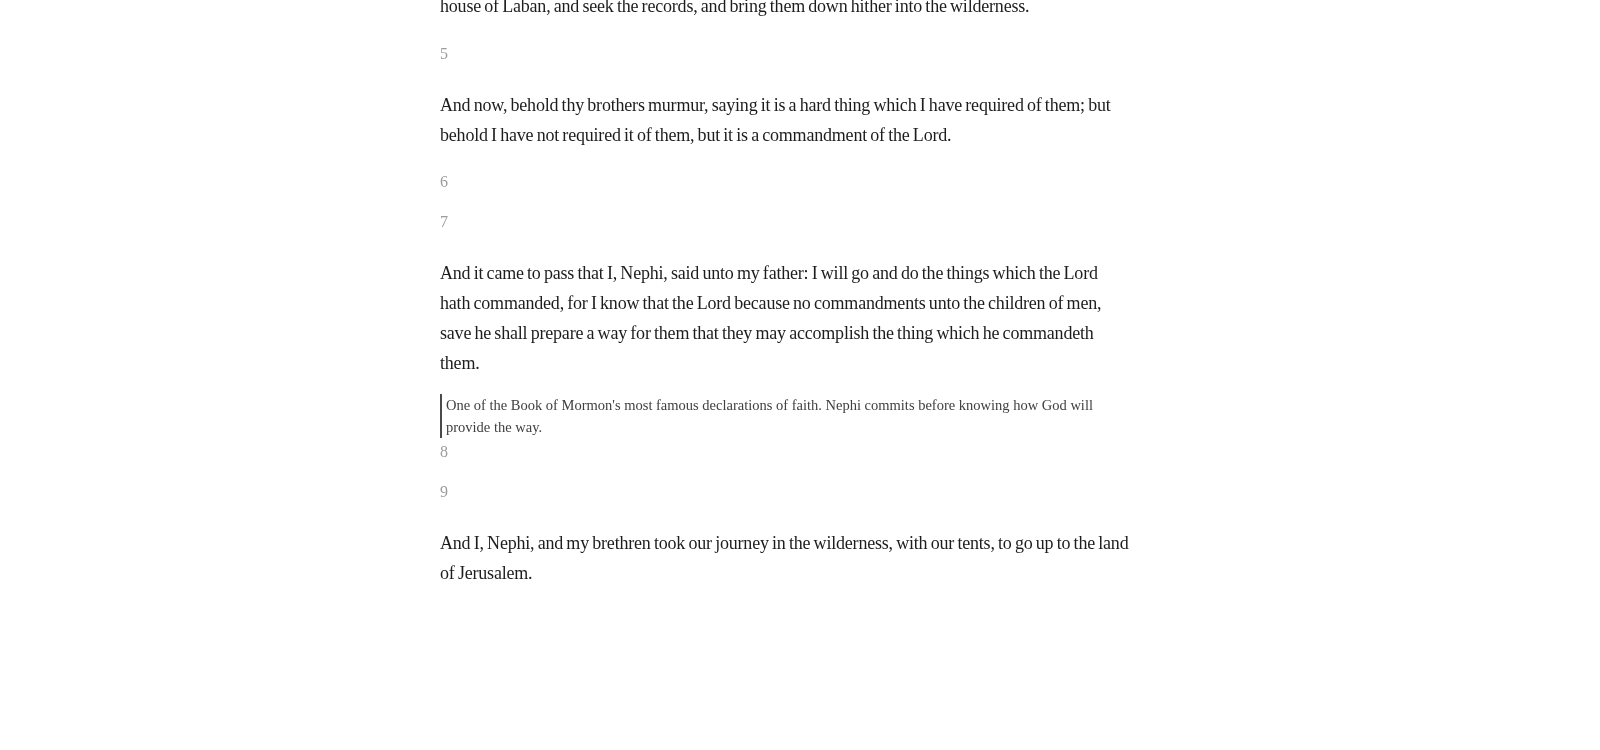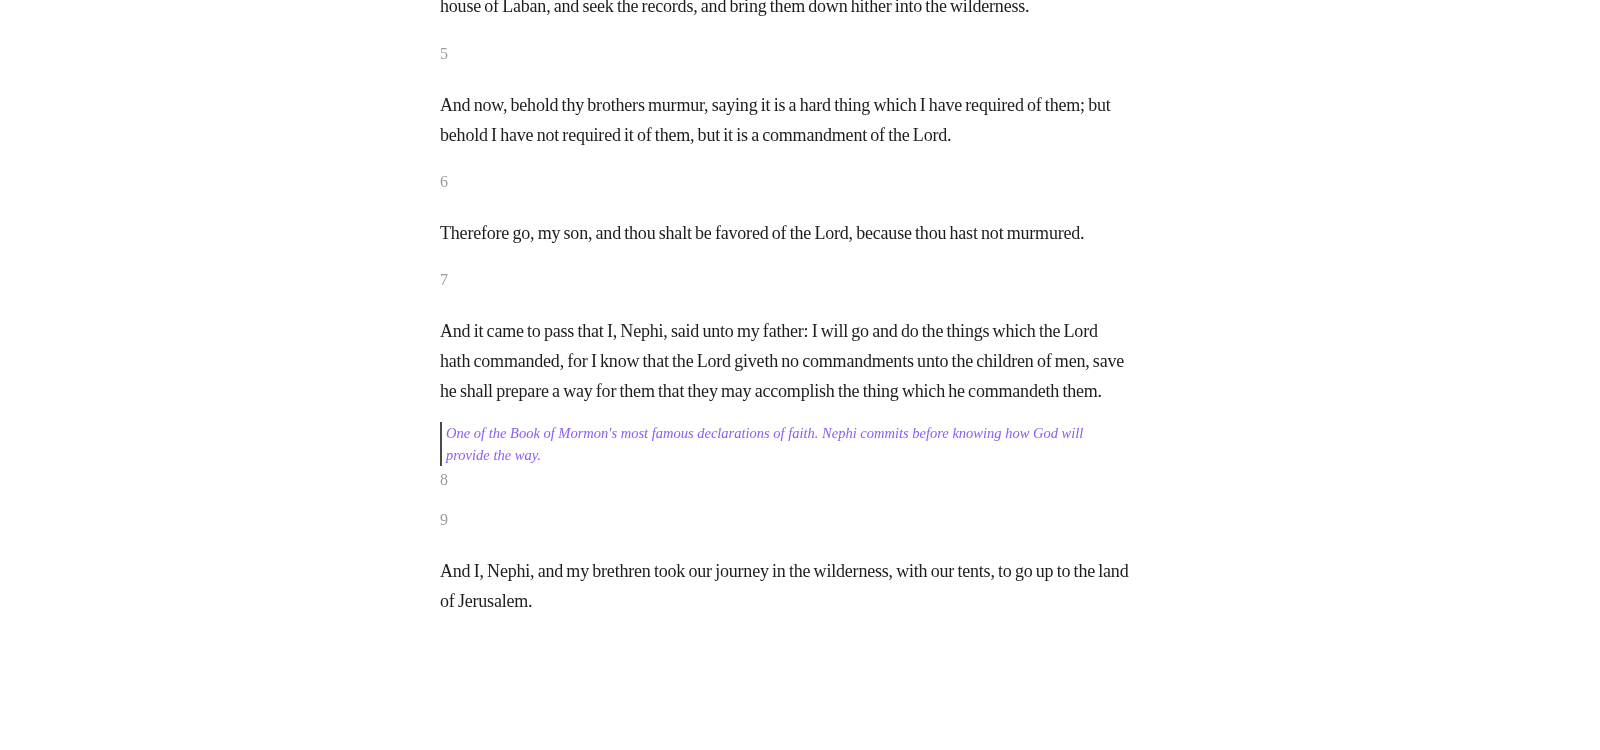--- a/index.html
+++ b/index.html
@@ -35,46 +35,44 @@
     letter-spacing: -0.2px;
     word-spacing: -1px;
     margin-top: 28px;
   }
   .annotation {
     margin-top: 16px;
     border-left: 2px solid #4a4a4a;
     padding-left: 4px;
     font-size: 14.5px;
     line-height: 22px;
-    color: #8b5cf6;
+    color: #404040;
     cursor: pointer;
-    font-style: italic;
   }
   .annotation + .verse { margin-top: 6px; }
 </style>
 </head>
 <body>
 
 <main class="reading-pane">
 
   <p class="clipped-line">house of Laban, and seek the records, and bring them down hither into the wilderness.</p>
 
   <section class="verse">
     <div class="verse-number">5</div>
     <p class="verse-text">And now, behold thy brothers murmur, saying it is a hard thing which I have required of them; but behold I have not required it of them, but it is a commandment of the Lord.</p>
   </section>
 
   <section class="verse">
     <div class="verse-number">6</div>
-    <p class="verse-text">Therefore go, my son, and thou shalt be favored of the Lord, because thou hast not murmured.</p>
   </section>
 
   <section class="verse">
     <div class="verse-number">7</div>
-    <p class="verse-text">And it came to pass that I, Nephi, said unto my father: I will go and do the things which the Lord hath commanded, for I know that the Lord giveth no commandments unto the children of men, save he shall prepare a way for them that they may accomplish the thing which he commandeth them.</p>
+    <p class="verse-text">And it came to pass that I, Nephi, said unto my father: I will go and do the things which the Lord hath commanded, for I know that the Lord because no commandments unto the children of men, save he shall prepare a way for them that they may accomplish the thing which he commandeth them.</p>
   </section>
 
   <div class="annotation">One of the Book of Mormon's most famous declarations of faith. Nephi commits before knowing how God will provide the way.</div>
 
   <section class="verse">
     <div class="verse-number">8</div>
   </section>
 
   <section class="verse">
     <div class="verse-number">9</div>

